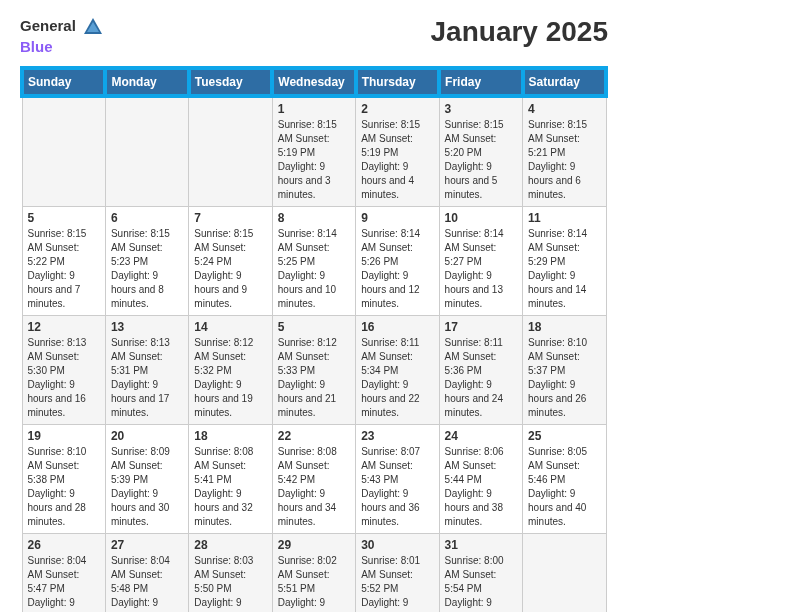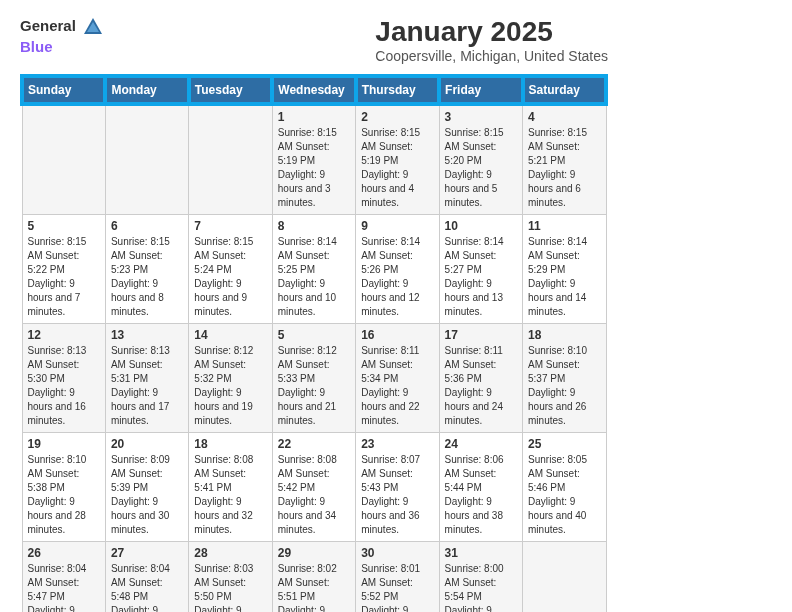--- a/index.html
+++ b/index.html
@@ -112,21 +112,20 @@
             <polygon points="11,6 17,16 5,16" fill="#5a9fd4"></polygon>
           </svg>
         </div>
         <div>
           <span class="logo-text-blue">Blue</span>
         </div>
       </div>
     </div>
     <div class="title-area">
       <div class="month-title">January 2025</div>
-      <div class="location-title">Coopersville, Michigan, United States</div>
     </div>
   </div>
 
   <table>
     <thead>
       <tr>
         <th>Sunday</th>
         <th>Monday</th>
         <th>Tuesday</th>
         <th>Wednesday</th>

